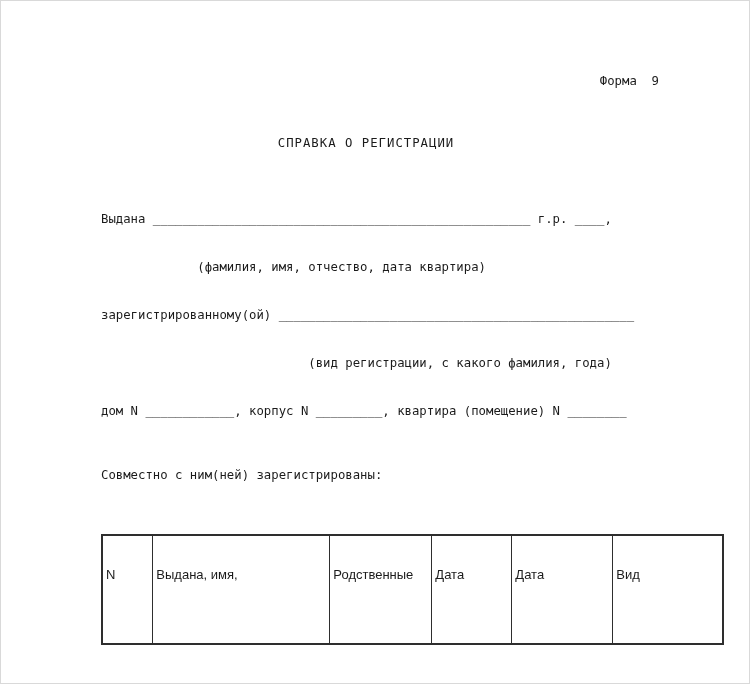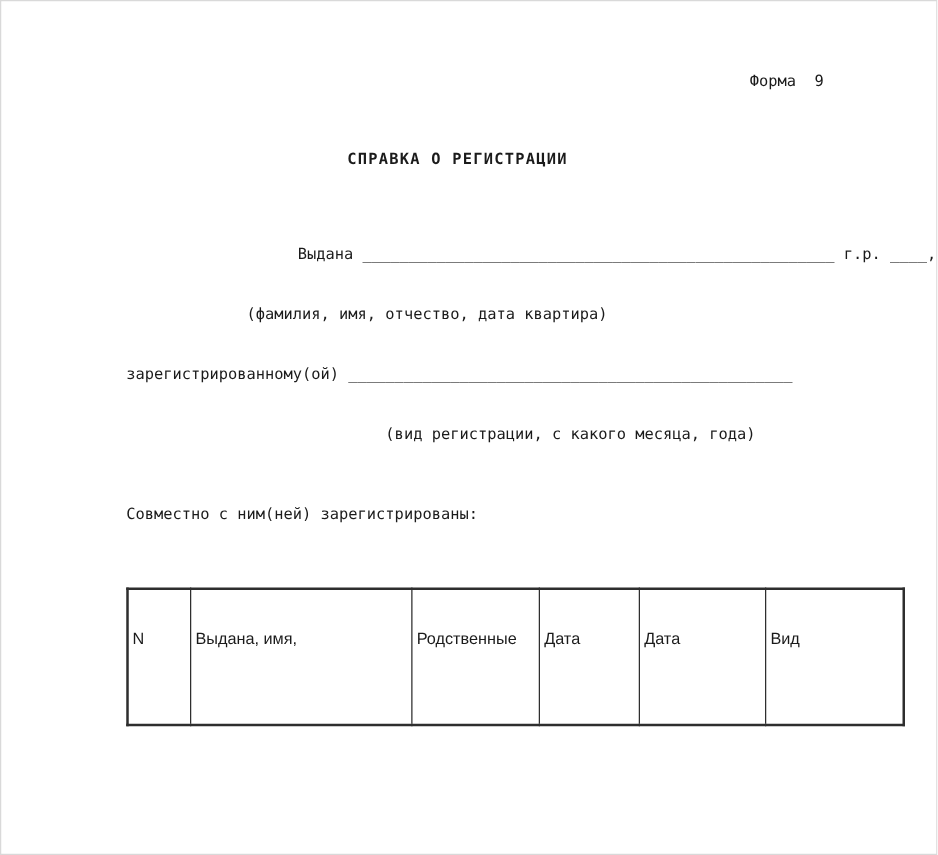--- a/index.html
+++ b/index.html
@@ -6,23 +6,23 @@
   .page{
     width:750px;height:684px;box-sizing:border-box;
     border:1px solid #d9d9d9;background:#ffffff;overflow:hidden;
   }
   .doc{
     padding:8px 0 0 100px;
     font-family:"DejaVu Sans Mono","Liberation Mono",monospace;
     font-size:12.3px;line-height:16px;color:#1b1b1b;
     white-space:pre;
   }
-  .formno{width:558px;text-align:right;}
-  .title{width:530px;text-align:center;margin-top:14px;letter-spacing:1px;font-weight:bold;}
-  .first{margin-top:12px;text-align:right;}
+  .formno{width:558px;text-align:right;margin-top:16px;}
+  .title{width:530px;text-align:center;margin-top:14px;letter-spacing:1px;}
+  .first{margin-top:12px;}
   .gap-top{}
   table.reg{
     border-collapse:collapse;margin-top:3px;
     border:2px solid #2e2e2e;table-layout:fixed;
   }
   table.reg th,table.reg td{border:1px solid #2e2e2e;}
   table.reg th{
     font-family:"Liberation Sans",sans-serif;font-size:13px;font-weight:normal;
     text-align:left;vertical-align:top;padding:1px 3px;line-height:15px;color:#1b1b1b;
     overflow:hidden;
@@ -33,21 +33,22 @@
 
 <div class="page">
   <div class="doc">
 
     <div class="formno">Форма  9</div>
     <div class="title">СПРАВКА О РЕГИСТРАЦИИ</div>
 
     <div class="first">Выдана ___________________________________________________ г.р. ____,</div>
     <div>             (фамилия, имя, отчество, дата квартира)</div>
     <div>зарегистрированному(ой) ________________________________________________</div>
-    <div>                            (вид регистрации, с какого месяца, года)</div>
+    <div>                            (вид регистрации, с какого фамилия, года)</div>
+    <div>дом N ____________, корпус N _________, квартира (помещение) N ________</div>
 
     <div class="gap-top">Совместно с ним(ней) зарегистрированы:</div>
 
     <table class="reg">
       <colgroup><col style="width: 25px;"><col style="width: 177px;"><col style="width: 102px;"><col style="width: 80px;"><col style="width: 101px;"><col style="width: 110px;"></colgroup>
       <thead>
         <tr>
           <th>
             <div>N</div>
             

